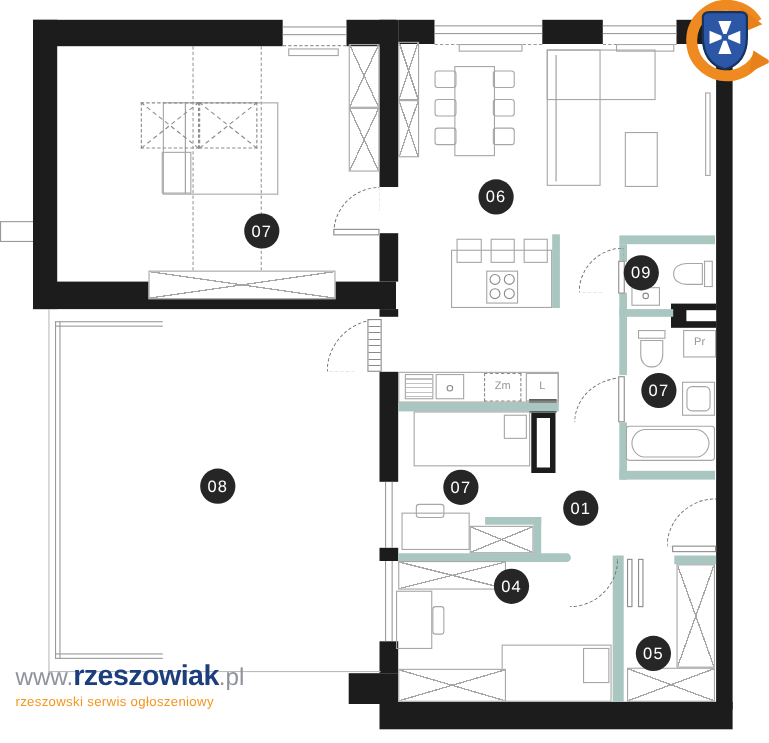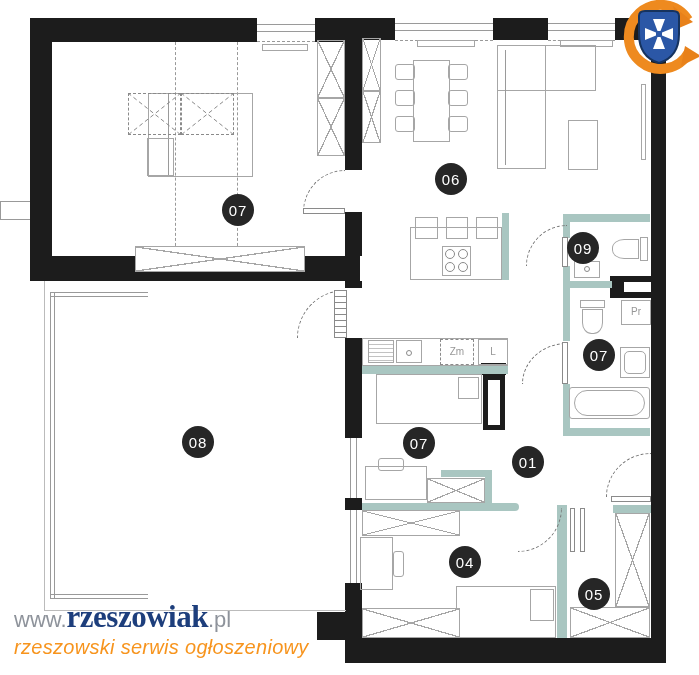--- a/index.html
+++ b/index.html
@@ -33,23 +33,23 @@
   .ladder{position:absolute;border:1px solid #8a8a8a;box-sizing:border-box;
           background:repeating-linear-gradient(to bottom,#fff 0 5px,#8a8a8a 5px 6px);}
   .stripes{position:absolute;border:1px solid var(--line);box-sizing:border-box;
            background:repeating-linear-gradient(to bottom,#fff 0 3px,#c2c2c2 3px 4px);}
   .burner{position:absolute;width:10px;height:10px;border:1px solid #8a8a8a;border-radius:50%;box-sizing:border-box;}
   .dot{position:absolute;border:1px solid #8a8a8a;border-radius:50%;box-sizing:border-box;}
   .rail{position:absolute;box-sizing:border-box;}
   #brand{position:absolute;left:14px;top:601px;line-height:1;}
   #brand .l1{white-space:nowrap;}
   #brand .www{font-size:22px;color:#8e939b;}
-  #brand .site{font-size:31px;font-weight:bold;color:var(--navy);letter-spacing:-0.5px;font-family:Liberation Serif, serif;}
+  #brand .site{font-size:26px;font-weight:bold;color:var(--navy);letter-spacing:-0.5px;}
   #brand .tld{font-size:22px;color:#8e939b;}
-  #brand .l2{margin-top:5px;font-size:20px;color:var(--orange);letter-spacing:.3px;font-style:italic;}
+  #brand .l2{margin-top:5px;font-size:12px;color:var(--orange);letter-spacing:.3px;}
   svg{position:absolute;}
 </style>
 </head>
 <body>
 
 <div id="stage">
 
   <div class="w" style="left:30px;top:18px;width:227px;height:24px"></div>
   <div class="w" style="left:315px;top:18px;width:45px;height:24px"></div>
   <div class="w" style="left:30px;top:18px;width:22px;height:263px"></div>
@@ -211,21 +211,21 @@
 
   <div class="ln" style="left:44px;top:281px;width:1px;height:330px;background:#bbb"></div>
   <div class="ln" style="left:44px;top:610px;width:302px;height:1px;background:#bbb"></div>
   <div class="rail" style="left:50px;top:292px;width:5px;height:307px;border-left:1px solid #999;border-right:1px solid #999"></div>
   <div class="rail" style="left:50px;top:292px;width:98px;height:5px;border-top:1px solid #999;border-bottom:1px solid #999"></div>
   <div class="rail" style="left:50px;top:594px;width:98px;height:5px;border-top:1px solid #999;border-bottom:1px solid #999"></div>
 
   <div class="badge" style="left:435px;top:163px">06</div>
   <div class="badge" style="left:222px;top:194px">07</div>
   <div class="badge" style="left:403px;top:427px">07</div>
-  <div class="badge" style="left:449px;top:546px">04</div>
+  <div class="badge" style="left:449px;top:517px">04</div>
   <div class="badge" style="left:578px;top:578px">05</div>
   <div class="badge" style="left:512px;top:446px">01</div>
   <div class="badge" style="left:583px;top:339px">07</div>
   <div class="badge" style="left:567px;top:232px">09</div>
   <div class="badge" style="left:182px;top:426px">08</div>
 
   <div id="brand">
     <div class="l1"><span class="www">www.</span><span class="site">rzeszowiak</span><span class="tld">.pl</span></div>
     <div class="l2">rzeszowski serwis ogłoszeniowy</div>
   </div>

